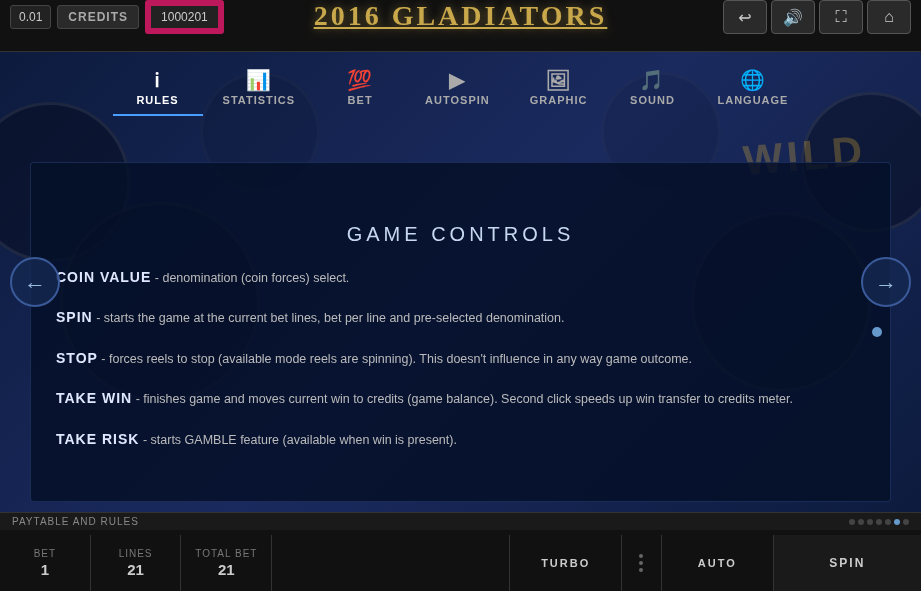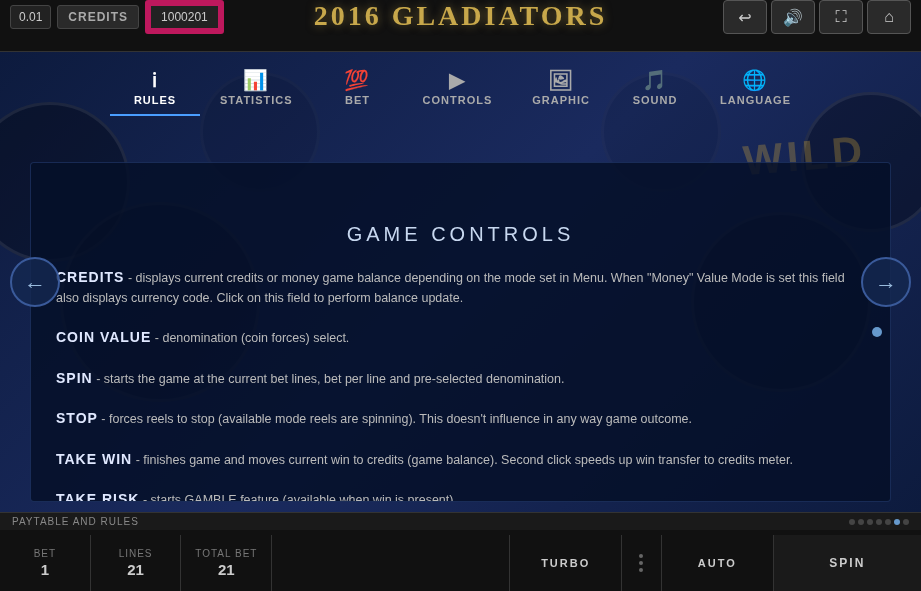--- a/index.html
+++ b/index.html
@@ -61,20 +61,21 @@
     .game-title {
       position: absolute;
       left: 50%;
       transform: translateX(-50%);
       font-size: 28px;
       font-weight: bold;
       color: #c8a84b;
       letter-spacing: 3px;
       font-family: Georgia, serif;
       text-shadow: 0 0 10px rgba(200,168,75,0.5);
+      text-decoration: underline;
     }
     .top-bar-right {
       display: flex;
       align-items: center;
       gap: 4px;
     }
     .ctrl-btn {
       width: 44px;
       height: 34px;
       background: #2a2a2a;
@@ -369,43 +370,39 @@
     <div class="nav-tab">
       <span class="nav-icon">📊</span>
       <span>STATISTICS</span>
     </div>
     <div class="nav-tab">
       <span class="nav-icon">💯</span>
       <span>BET</span>
     </div>
     <div class="nav-tab">
       <span class="nav-icon">▶</span>
-      <span>CONTROLS</span>
+      <span>AUTOSPIN</span>
     </div>
     <div class="nav-tab">
       <span class="nav-icon">🖼</span>
       <span>GRAPHIC</span>
     </div>
     <div class="nav-tab">
       <span class="nav-icon">🎵</span>
       <span>SOUND</span>
     </div>
     <div class="nav-tab">
       <span class="nav-icon">🌐</span>
       <span>LANGUAGE</span>
     </div>
   </div>
 
   <div class="content-panel">
     <div class="panel-title">GAME CONTROLS</div>
 
-    <div class="rule-item">
-      <span class="rule-term">CREDITS</span>
-      <span class="rule-desc">- displays current credits or money game balance depending on the mode set in Menu. When "Money" Value Mode is set this field also displays currency code. Click on this field to perform balance update.</span>
-    </div>
 
     <div class="rule-item">
       <span class="rule-term">COIN VALUE</span>
       <span class="rule-desc">- denomination (coin forces) select.</span>
     </div>
 
     <div class="rule-item">
       <span class="rule-term">SPIN</span>
       <span class="rule-desc">- starts the game at the current bet lines, bet per line and pre-selected denomination.</span>
     </div>

